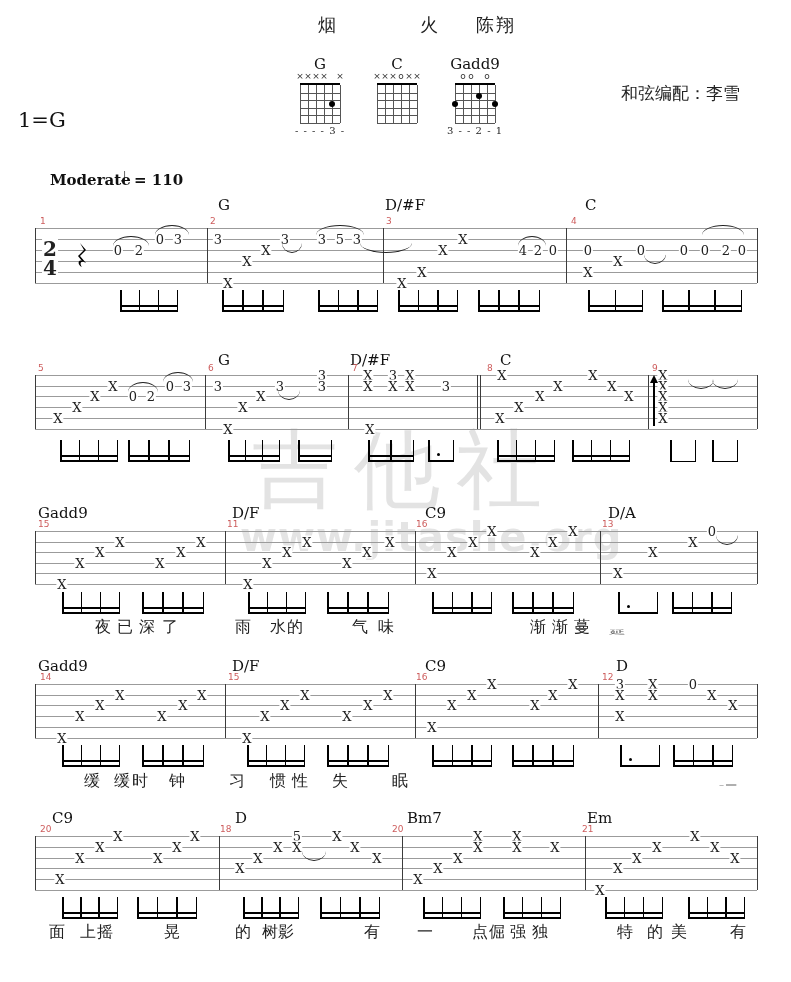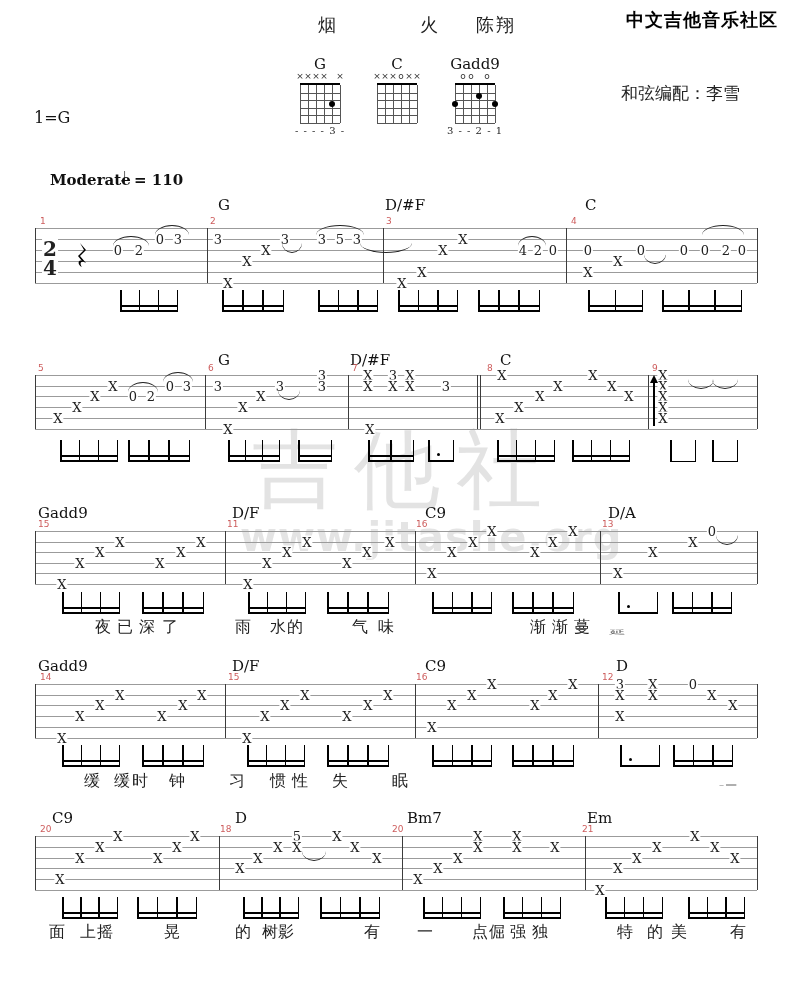--- a/index.html
+++ b/index.html
@@ -3,21 +3,21 @@
 <meta charset="utf-8">
 <style>
   html,body{margin:0;padding:0;background:#fff;}
   #page{position:relative;width:791px;height:982px;background:#fff;overflow:hidden;
         font-family:"DejaVu Serif","Liberation Serif",serif;color:#222;}
   
   .title-char{position:absolute;top:13px;font-size:18px;color:#222;letter-spacing:2px;}
   .community{position:absolute;left:626px;top:8px;font-size:18px;font-weight:bold;color:#000;
              font-family:"DejaVu Sans","Liberation Sans",sans-serif;letter-spacing:1px;}
   .arranger{position:absolute;left:621px;top:82px;font-size:17px;color:#222;}
-  .key{position:absolute;left:34px;top:108px;font-size:16px;color:#111;}
+  .key{position:absolute;left:18px;top:108px;font-size:21px;color:#111;}
   .tempo-word{position:absolute;left:50px;top:171px;font-size:15px;font-weight:bold;color:#111;}
   .tempo-note{position:absolute;left:120px;top:168px;font-size:15px;font-weight:bold;color:#111;
               font-family:"DejaVu Sans",sans-serif;}
   .tempo-val{position:absolute;left:134px;top:171px;font-size:15px;font-weight:bold;color:#111;}
   
   .wm-big{position:absolute;left:252px;top:412px;font-size:86px;letter-spacing:16px;
           color:rgba(185,185,185,0.40);z-index:0;white-space:nowrap;}
   .wm-url{position:absolute;left:240px;top:514px;font-size:40px;font-weight:bold;letter-spacing:1px;
           color:rgba(195,195,195,0.45);z-index:0;font-family:"DejaVu Sans","Liberation Sans",sans-serif;}
   
@@ -61,21 +61,20 @@
 <body>
 
 <div id="page">
 
   <div class="wm-big">吉他社</div>
   <div class="wm-url">www.jitashe.org</div>
 
   <span class="title-char" style="left:318px;">烟</span>
   <span class="title-char" style="left:420px;">火</span>
   <span class="title-char" style="left:476px;">陈翔</span>
-  <div class="community">中文吉他音乐社区</div>
   <div class="arranger">和弦编配：李雪</div>
   <div class="key">1=G</div>
   <div class="tempo-word">Moderate</div>
   <div class="tempo-note">♩</div>
   <div class="tempo-val">= 110</div>
 
   <div id="score">
       <div class="cd-name" style="left: 320px; top: 55px;">G</div>
       <div class="cd-mark" style="left: 300px; top: 71px;">×</div>
       <div class="cd-mark" style="left: 308px; top: 71px;">×</div>

